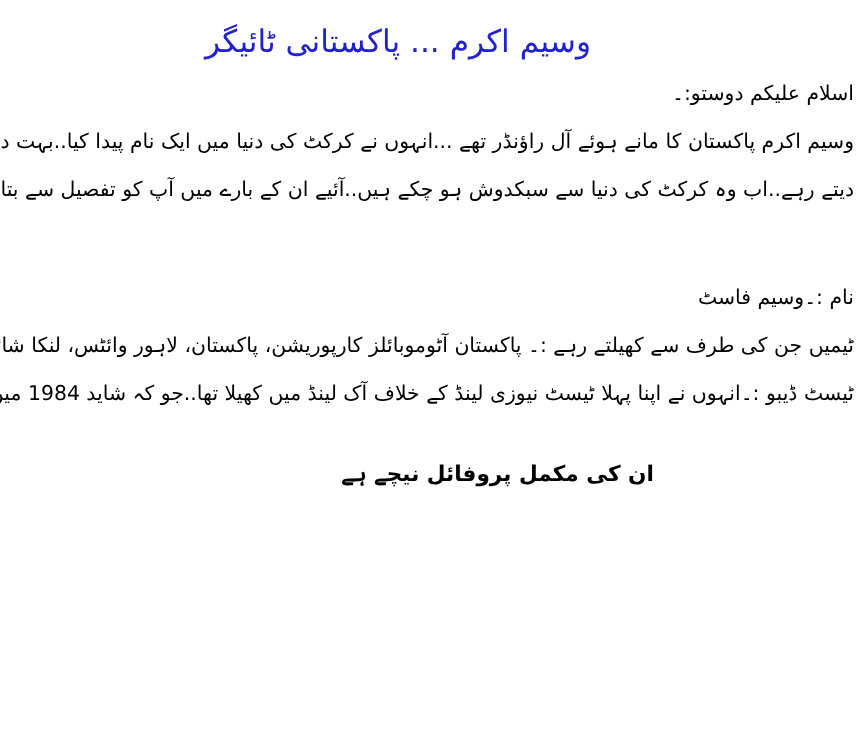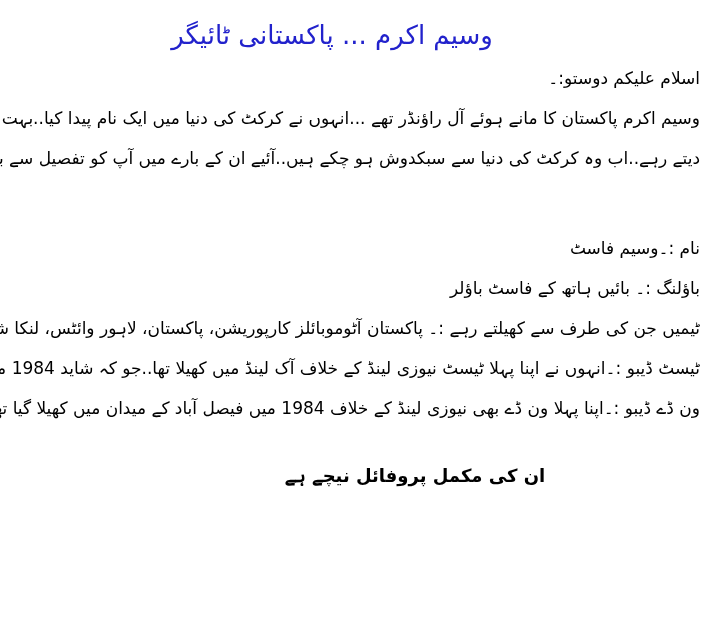--- a/index.html
+++ b/index.html
@@ -20,21 +20,21 @@
   .page-title {
     margin-top: 12px;
     text-align: center;
     transform: translateX(-26px); 
     font-size: 26px;
     line-height: 46px;
     color: #2222cc;
     white-space: nowrap;
   }
   .content {
-    padding: 0 16px;
+    padding: 0 4px;
     font-size: 17px;
     line-height: 40px;
     text-align: right;
   }
   .line {
     white-space: nowrap;
     height: 40px;
   }
   .spacer-large { height: 50px; }
   .spacer-small { height: 28px; }
@@ -67,27 +67,25 @@
     </div>
 
     <div class="spacer-large"></div>
 
     <div>
       <div class="line">نام :۔وسیم فاسٹ</div>
 
 
 
 
-      <div class="line">باؤلنگ :۔ بائیں ہاتھ کے فاسٹ باؤلر</div>
 
       <div class="line">ٹیمیں جن کی طرف سے کھیلتے رہے :۔ پاکستان آٹوموبائلز کارپوریشن، پاکستان، لاہور وائٹس، لنکا شائر.لاہور بلیوز، ہمپشائر</div>
 
       <div class="line">ٹیسٹ ڈیبو :۔انہوں نے اپنا پہلا ٹیسٹ نیوزی لینڈ کے خلاف آک لینڈ میں کھیلا تھا..جو کہ شاید 1984 میں کھیلا گیا تھا</div>
 
-      <div class="line">ون ڈے ڈیبو :۔اپنا پہلا ون ڈے بھی نیوزی لینڈ کے خلاف 1984 میں فیصل آباد کے میدان میں کھیلا گیا تھا</div>
     </div>
 
     <div class="spacer-small"></div>
 
     <div class="footer-note">ان کی مکمل پروفائل نیچے ہے</div>
 
   </div>
 </div>
 
 </body></html>

